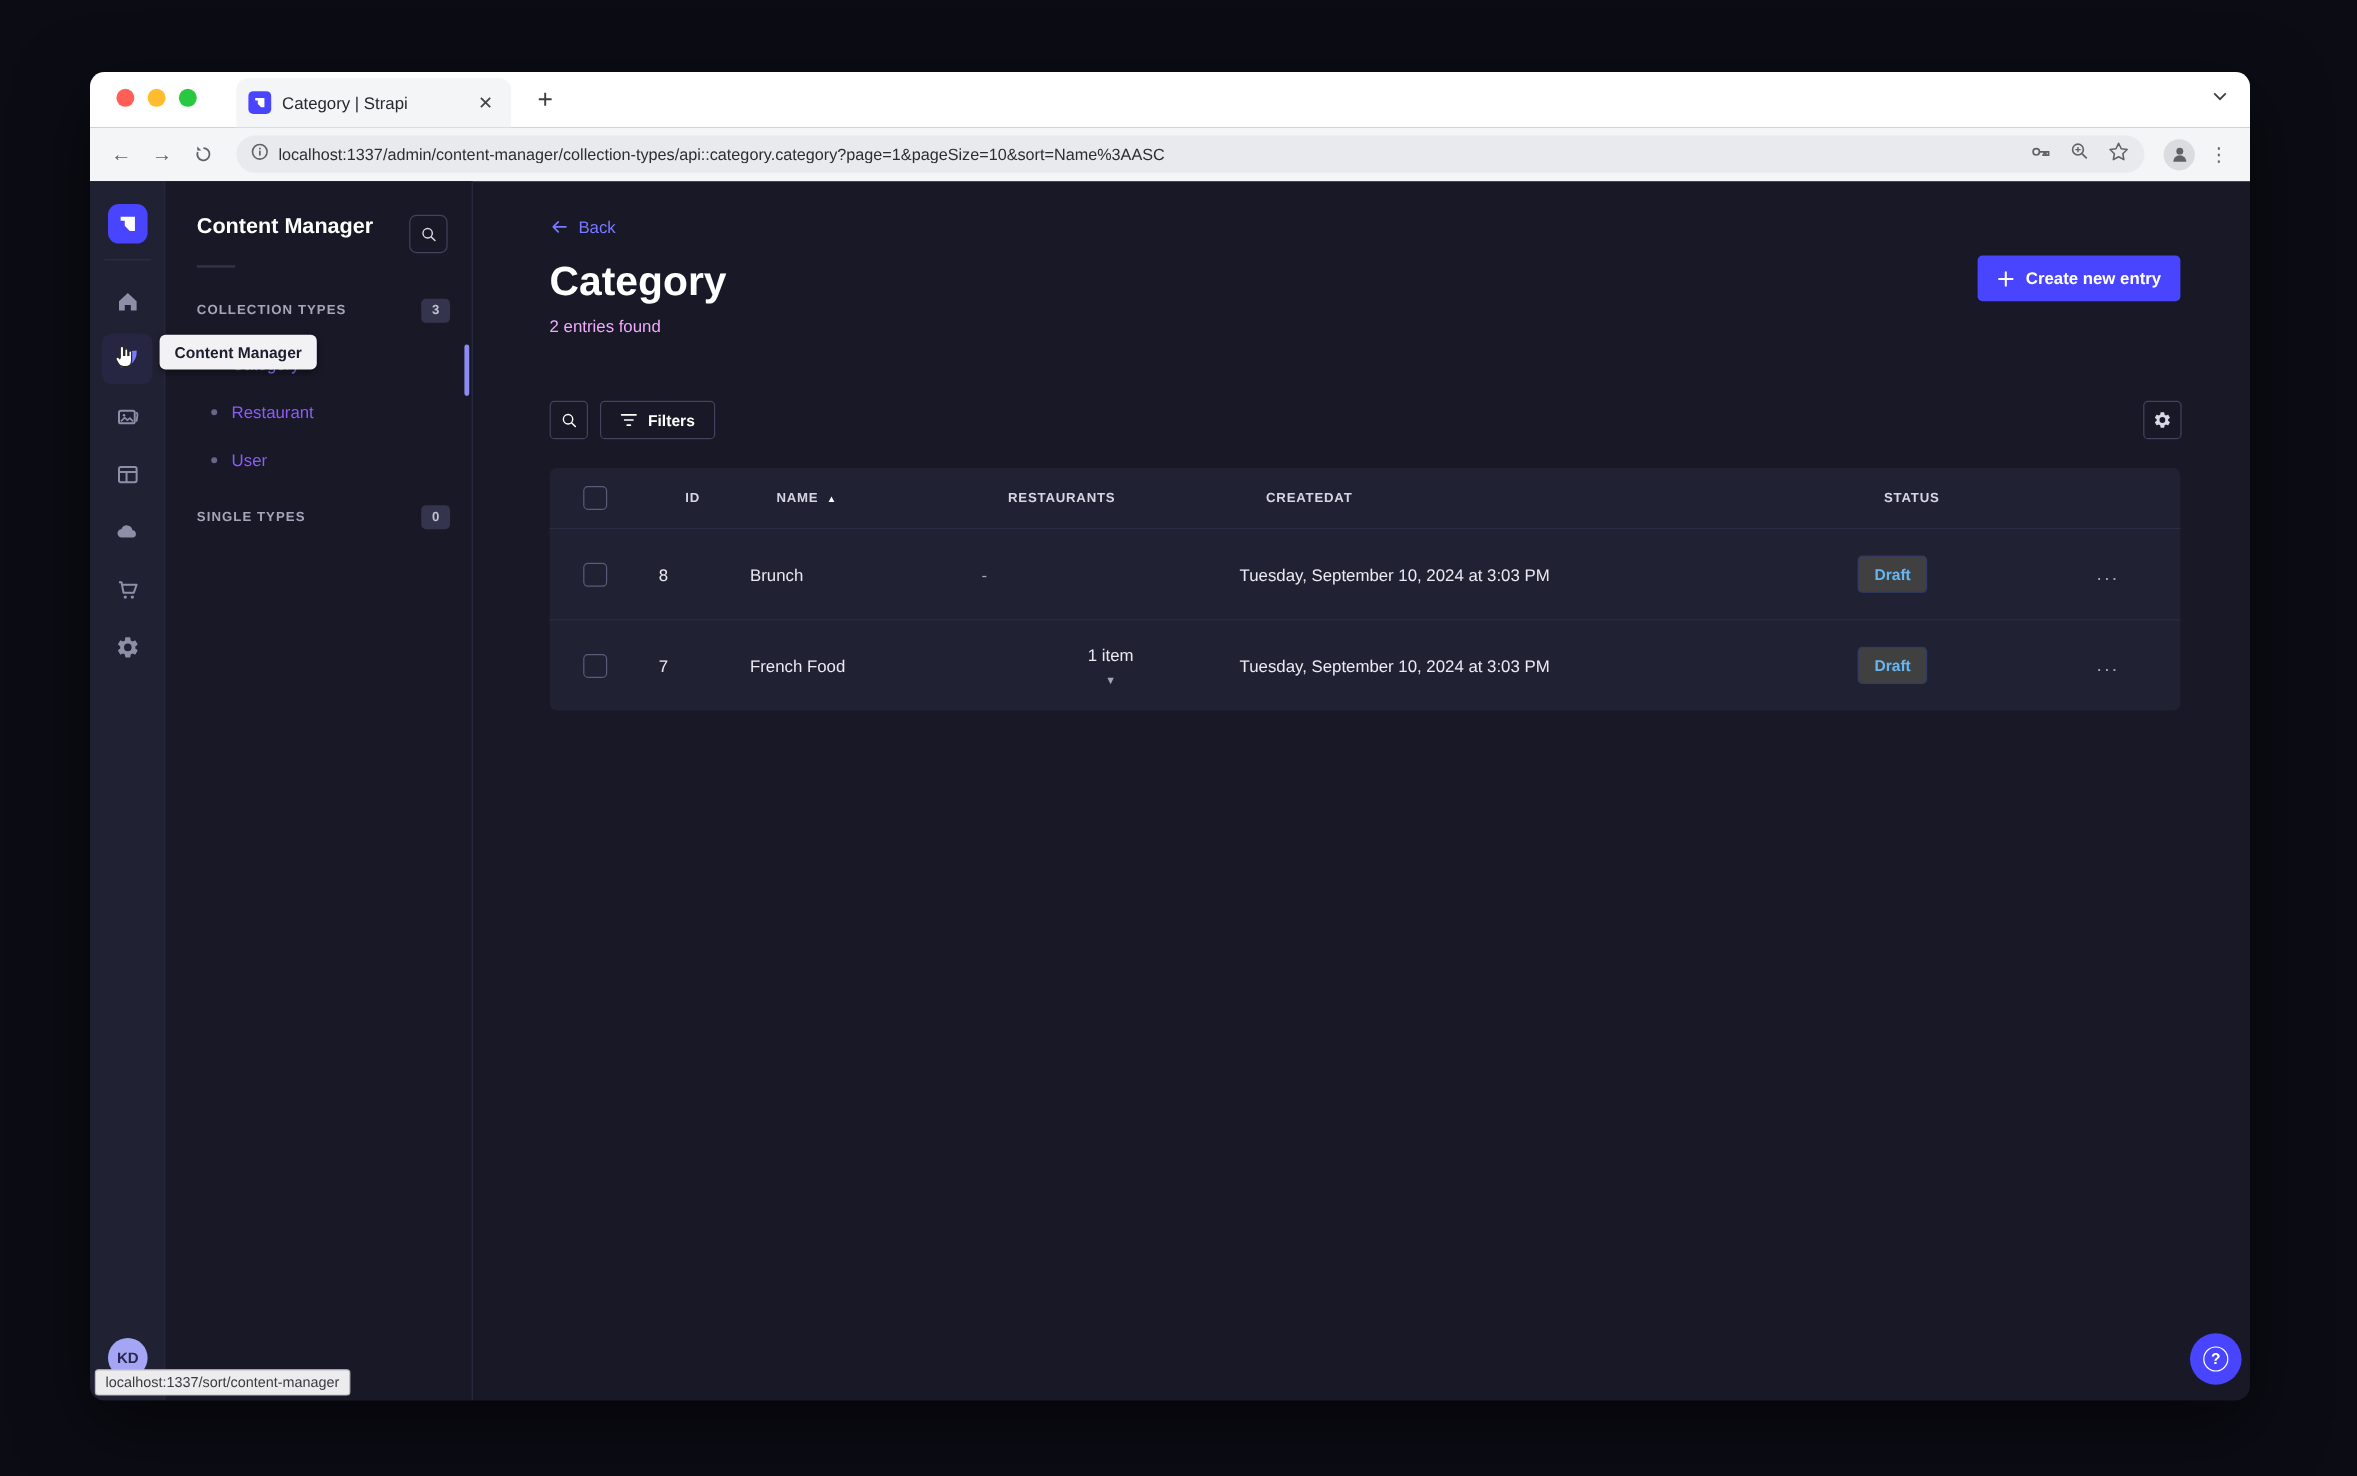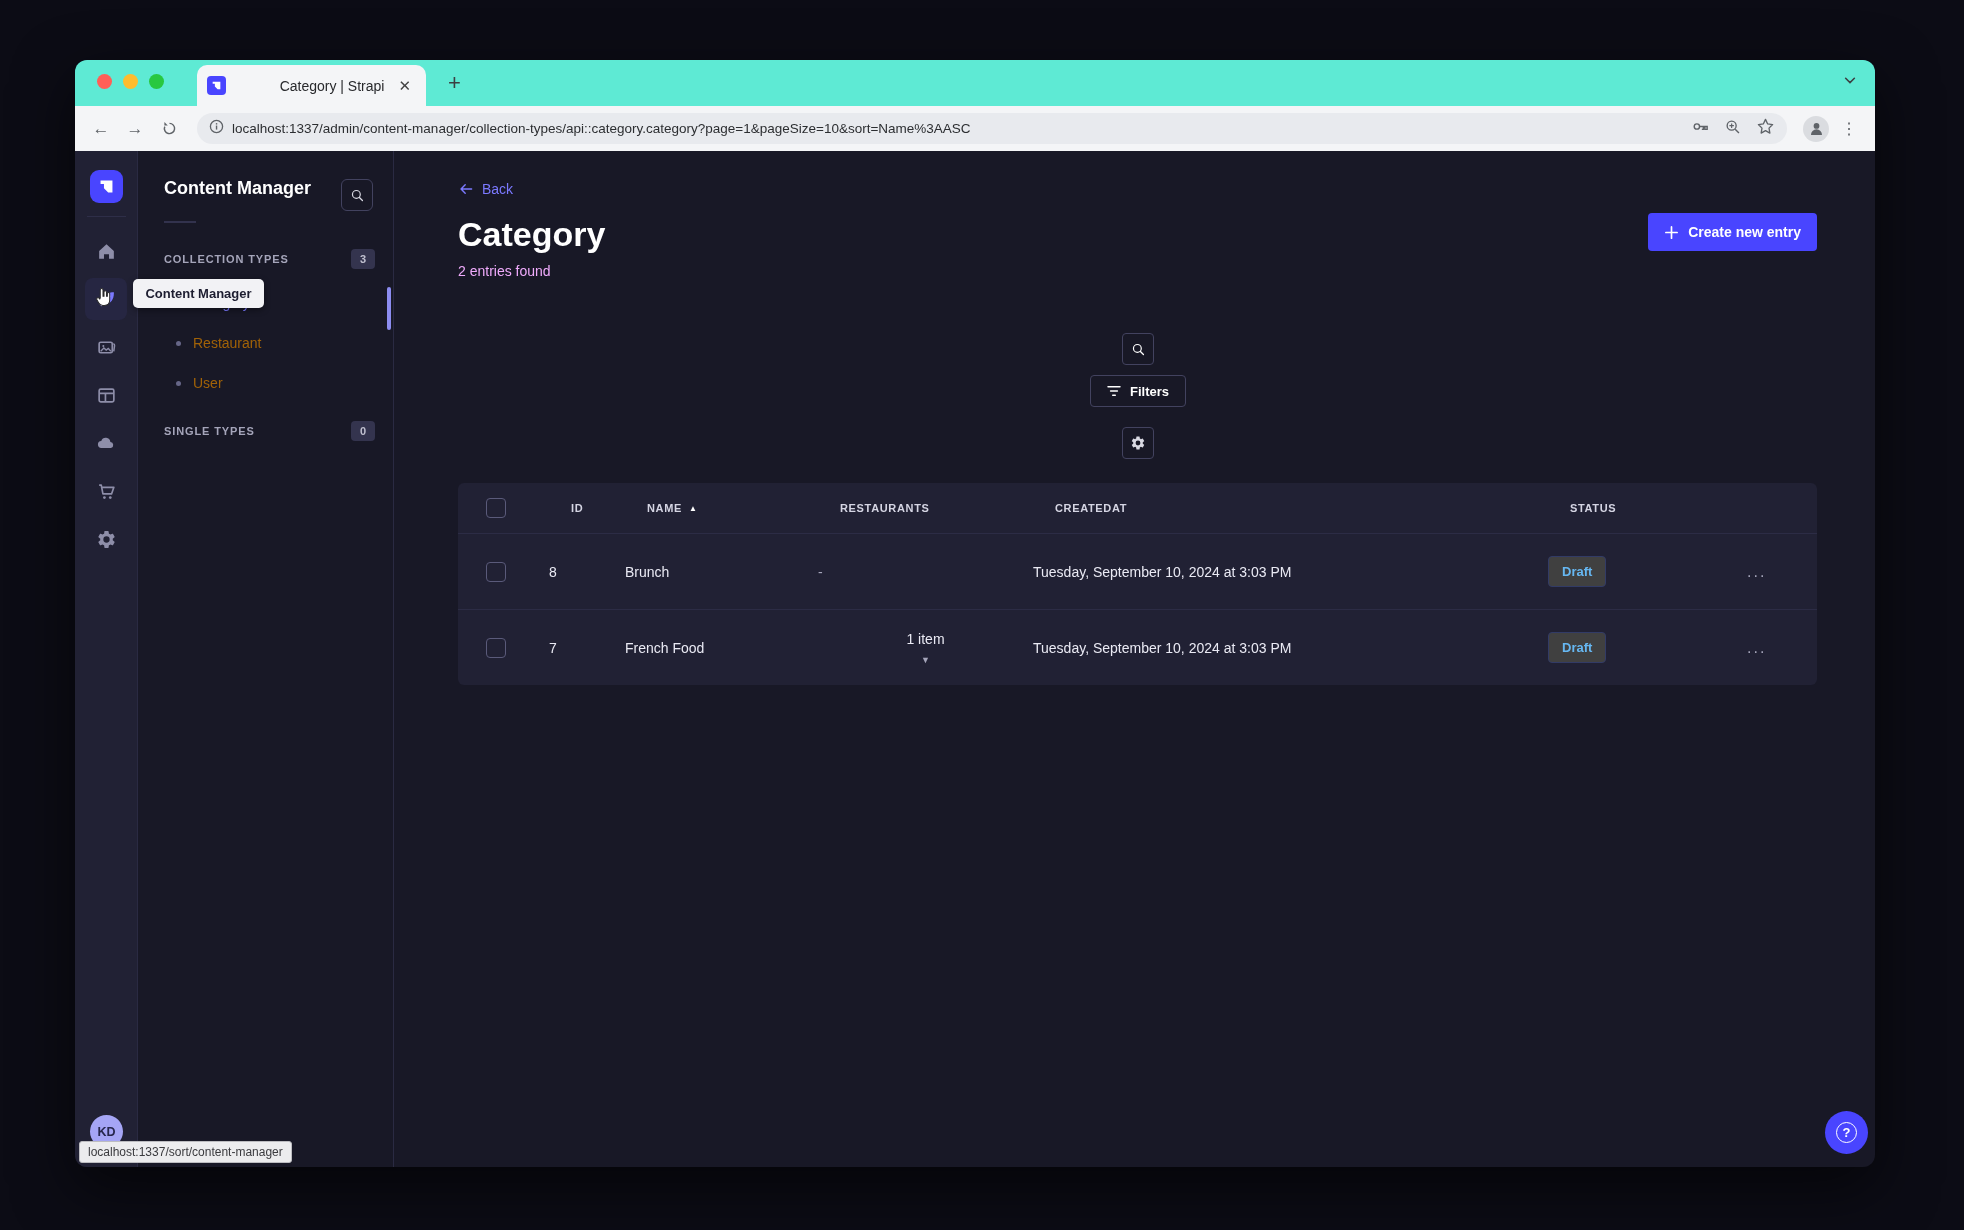--- a/index.html
+++ b/index.html
@@ -1,20 +1,20 @@
 <!DOCTYPE html>
 <html><head>
 <meta charset="utf-8">
 <style>
   * { margin:0; padding:0; box-sizing:border-box; }
   html,body { width:1964px; height:1230px; background:#0c0c15; font-family:"Liberation Sans", sans-serif; overflow:hidden; }
   .window { position:absolute; left:75px; top:60px; width:1800px; height:1107px; border-radius:12px; overflow:hidden; background:#181826; box-shadow:0 20px 60px rgba(0,0,0,.6); }
 
   
-  .tabstrip { height:46px; background:#5eead4; display:flex; align-items:flex-end; position:relative;text-align:right; }
+  .tabstrip { height:46px; background:#ffffff; display:flex; align-items:flex-end; position:relative; }
   .lights { display:flex; gap:11px; margin:0 0 17px 22px; }
   .light { width:15px; height:15px; border-radius:50%; }
   .tab { width:229px; height:41px; background:#f4f5f7; border-radius:10px 10px 0 0; margin-left:33px; display:flex; align-items:center; padding:0 10px; gap:9px; }
   .favicon { width:19px; height:19px; border-radius:4px; background:#4945ff; display:flex; align-items:center; justify-content:center; flex:0 0 auto; }
   .tab-title { font-size:14px; color:#28292c; flex:1; white-space:nowrap; overflow:hidden; }
   .tab-close { color:#444; font-size:15px; padding:2px 5px; border-radius:50%; }
   .newtab { font-size:22px; color:#3c4043; margin:0 0 10px 14px; padding:0 8px; font-weight:300; }
   .strip-chevron { position:absolute; right:18px; top:13px; color:#3c4043; }
   .toolbar { height:45px; background:#f4f5f7; display:flex; align-items:center; padding:0 12px; gap:6px; }
   .navbtn { width:28px; height:28px; display:flex; align-items:center; justify-content:center; color:#5f6368; font-size:17px; border-radius:50%; }
@@ -33,33 +33,33 @@
   .railbtn.active { background:#262642; }
   .rail-avatar { position:absolute; bottom:19px; left:15px; width:33px; height:33px; border-radius:50%; background:#a5a5f5; color:#27274d; font-weight:bold; font-size:12.5px; display:flex; align-items:center; justify-content:center; }
 
   .subnav { width:256px; background:#181826; border-right:1px solid #2a2a42; position:relative; padding:27px 0 0 26px; }
   .subnav h1 { font-size:18px; color:#fff; font-weight:700; }
   .sn-search { position:absolute; top:28px; right:20px; width:32px; height:32px; border:1px solid #42425f; border-radius:6px; display:flex; align-items:center; justify-content:center; }
   .sn-div { width:32px; height:2px; background:#32324d; margin:22px 0 26px; }
   .sn-section { display:flex; align-items:center; justify-content:space-between; padding-right:18px; margin-bottom:14px; }
   .sn-label { font-size:11px; font-weight:700; letter-spacing:.08em; color:#a5a5ba; text-transform:uppercase; }
   .sn-badge { background:#34344e; color:#c0c0cf; font-size:11px; font-weight:600; border-radius:4px; padding:4px 8px; min-width:24px; text-align:center; }
-  .sn-item { display:flex; align-items:center; gap:12px; height:40px; font-size:14px; color:#a16207; padding-left:12px; }
+  .sn-item { display:flex; align-items:center; gap:12px; height:40px; font-size:14px; color:#8b5cf6; padding-left:12px; }
   .sn-item .dot { width:5px; height:5px; border-radius:50%; background:#666687; }
   .sn-item.active { color:#7b79ff; }
   .sn-item.active .dot { background:#7b79ff; }
   .sn-items { margin-bottom:18px; }
   .sn-scroll { position:absolute; right:2px; top:136px; width:4px; height:43px; border-radius:2px; background:#8c8cf0; }
 
   .content { flex:1; padding:30px 57px 0 64px; position:relative; }
   .back { display:inline-flex; align-items:center; gap:8px; color:#7b79ff; font-size:14px; font-weight:500; }
   .page-title { font-size:34px; font-weight:700; color:#fff; margin-top:14px; }
   .subtitle { font-size:14px; color:#f0abfc; margin-top:9px; }
   .create-btn { position:absolute; top:62px; right:58px; height:38px; background:#4945ff; border:none; border-radius:4px; color:#fff; font-size:14px; font-weight:600; display:flex; align-items:center; gap:9px; padding:0 16px; font-family:inherit; }
-  .controls { display:flex; align-items:center; gap:10px; margin-top:54px;flex-direction:column; }
+  .controls { display:flex; align-items:center; gap:10px; margin-top:54px; }
   .icon-btn { width:32px; height:32px; border:1px solid #42425f; border-radius:4px; background:transparent; display:flex; align-items:center; justify-content:center; }
   .filters-btn { height:32px; border:1px solid #42425f; border-radius:4px; background:transparent; color:#fff; font-size:13px; font-weight:600; display:flex; align-items:center; gap:9px; padding:0 16px; font-family:inherit; }
   .spacer { flex:1; }
 
   .card { margin-top:24px; background:#212134; border-radius:6px; width:1359px; }
   .trow { display:grid; grid-template-columns:63px 76px 193px 215px 515px 199px 1fr; align-items:center; padding:0 28px; }
   .thead { height:50px; }
   .th { font-size:11px; font-weight:700; letter-spacing:.06em; color:#d5d5e3; text-transform:uppercase; display:flex; align-items:center; gap:7px;padding-left:22px; }
   .sort-asc { font-size:8px; color:#fff; }
   .tbody-row { height:76px; border-top:1px solid #2c2c45; font-size:14px; color:#eaeaf4; }

